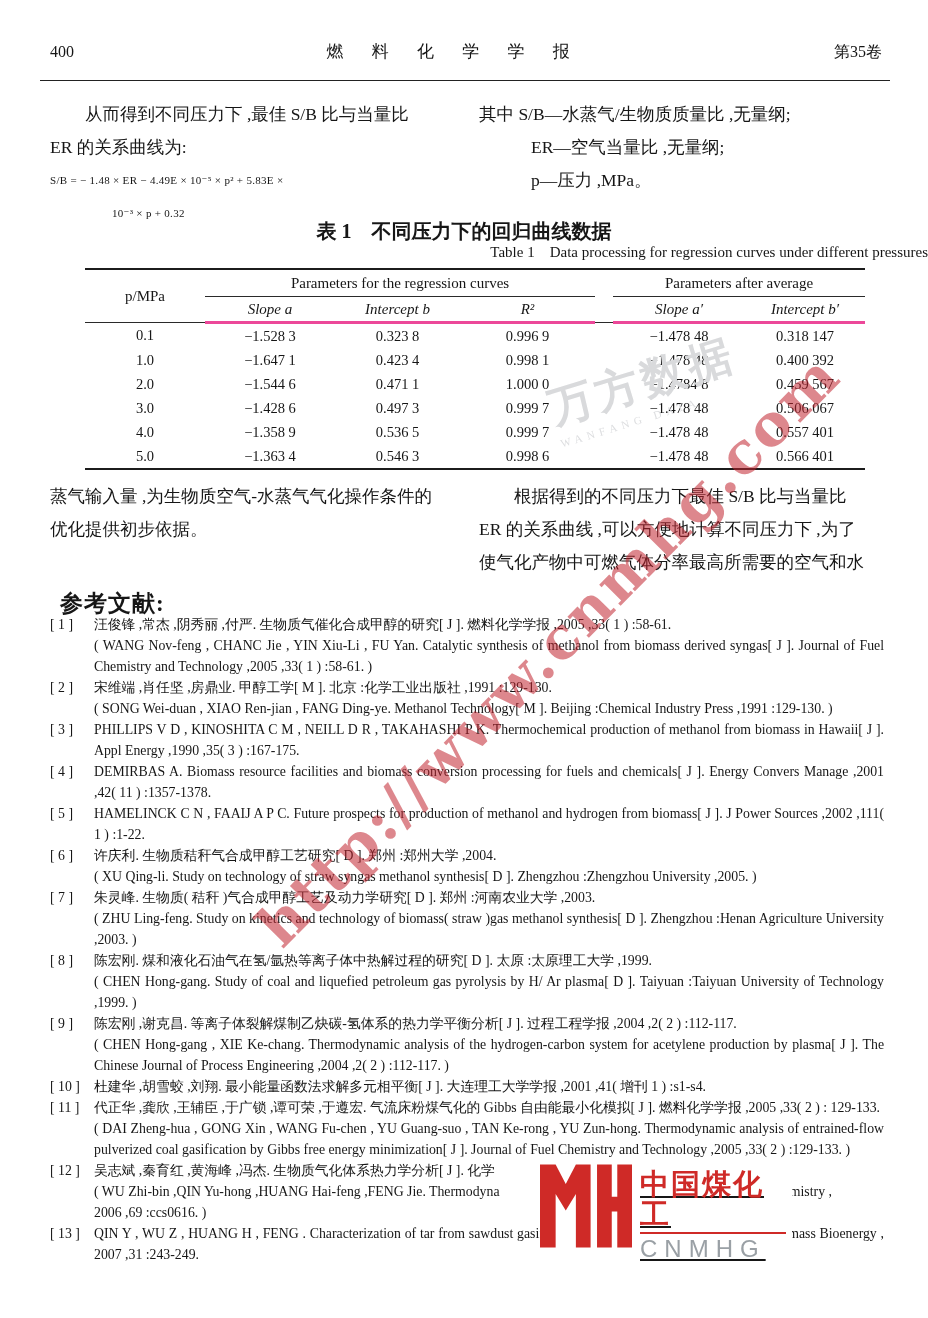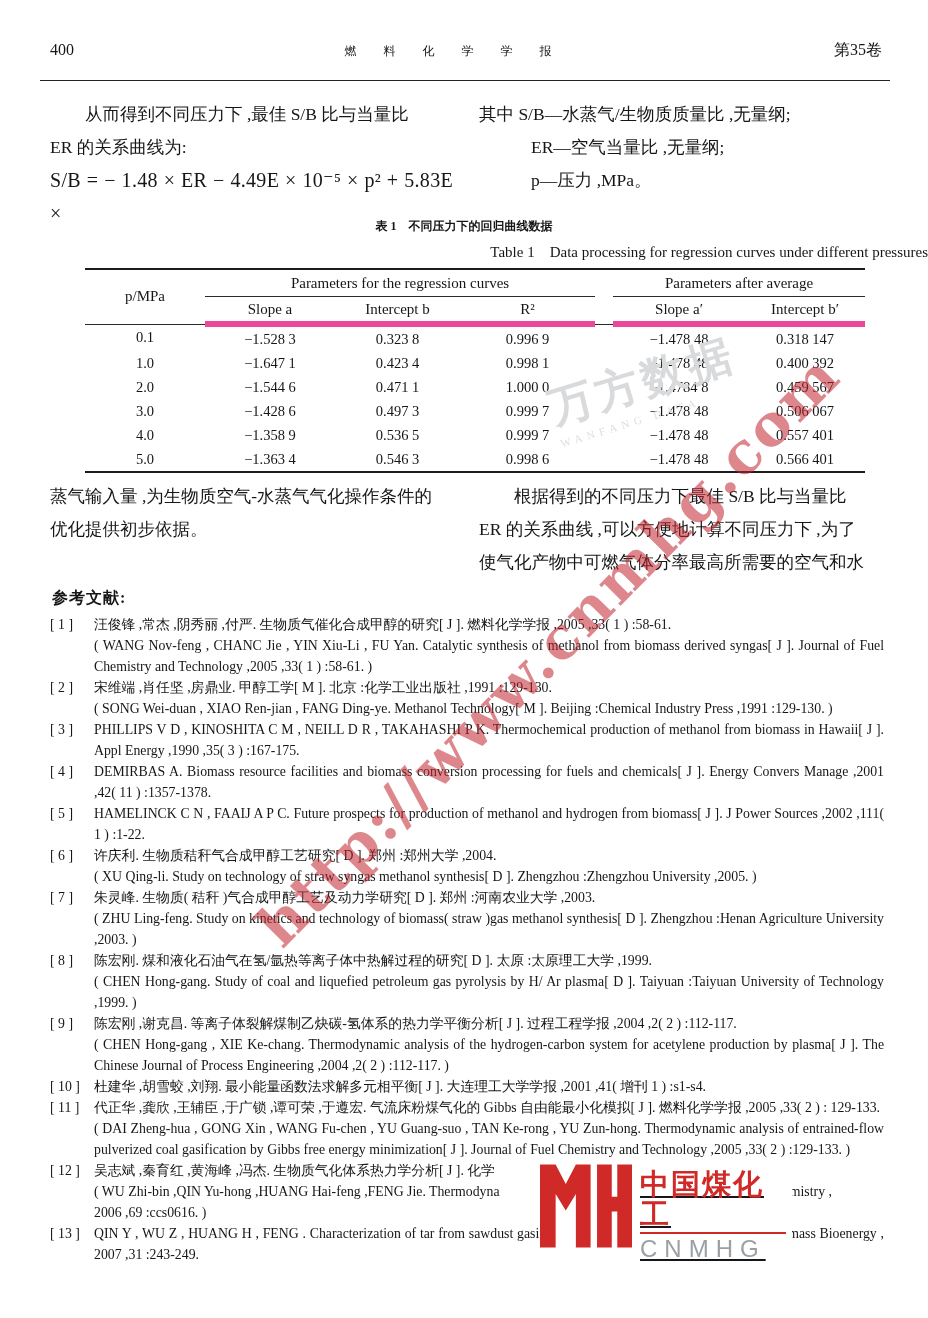--- a/index.html
+++ b/index.html
@@ -6,49 +6,49 @@
   .page{
     position:relative; width:928px; height:1318px; margin:0 auto;
     background:#ffffff; color:#161616;
     font-family:"Liberation Serif","DejaVu Serif",serif;
     overflow:hidden;
   }
   
   .hdr{position:absolute; top:40px; left:50px; right:46px;
        display:flex; justify-content:space-between; align-items:baseline;
        font-size:16px;}
-  .hdr .journal{letter-spacing:12px; font-size:12px;}
+  .hdr .journal{letter-spacing:12px; font-size:17px;}
   .hdr-rule{position:absolute; top:80px; left:40px; right:38px;
        border-top:1.8px solid #222;}
   
   .twocol{position:absolute; left:50px; width:832px; display:flex; gap:26px;}
   .col{width:403px; font-size:17.5px; line-height:33px; text-align:justify;}
   .indent{text-indent:2em;}
   .hang{padding-left:52px;}
-  .eq{font-size:20px; letter-spacing:.3px;}
+  .eq{font-size:11px; letter-spacing:.3px;}
   .eq2{padding-left:62px;}
   .intro{top:98px;}
   .para2{top:480px;}
   
   .tbl-title-zh{position:absolute; top:218px; left:0; width:100%;
-      text-align:center; font-weight:bold; font-size:12px; white-space:pre;font-family:Liberation Serif, serif;}
+      text-align:center; font-weight:bold; font-size:20px; white-space:pre;font-family:Liberation Serif, serif;}
   .tbl-title-en{position:absolute; top:244px; left:0; width:100%;
       text-align:right; font-size:15px; white-space:pre;}
   table.data{position:absolute; top:268px; left:85px; width:780px;
       border-collapse:collapse; table-layout:fixed;
       border-top:2px solid #1c1c1c; border-bottom:2px solid #1c1c1c;}
   table.data th{font-weight:normal; font-size:15px; text-align:center; padding:0;}
   table.data td{font-size:14.5px; text-align:center; height:24px; padding:0;}
   th.grp{height:26px; border-bottom:1px solid #2a2a2a;}
   th.pcol{border-bottom:1px solid #2a2a2a;}
-  th.sub{height:24px; border-bottom:6px solid #ec4899;}
+  th.sub{height:24px; border-bottom:3px solid #ec4899;font-style:italic;}
   th.spacer{border-bottom:1px solid #2a2a2a;}
   
-  .refs-heading{position:absolute; top:588px; left:52px;
-      font-size:16px; font-weight:bold; letter-spacing:1px;}
+  .refs-heading{position:absolute; top:588px; left:60px;
+      font-size:23px; font-weight:bold; letter-spacing:1px;}
   .refs{position:absolute; top:614px; left:50px; width:834px;
       font-size:13.8px; line-height:21px;}
   .ref-item{display:flex;}
   .ref-label{flex:none; width:44px; white-space:nowrap;}
   .ref-body{flex:1; text-align:justify;}
   .ref-para{margin:0;}
   .ref-para.nojust{text-align:left; white-space:nowrap;}
   .gap-span{display:inline-block; width:168px;}
   
   .wm-url{position:absolute; left:268px; top:902px; z-index:50;
@@ -84,20 +84,21 @@
     <span class="journal">燃 料 化 学 学 报</span>
     <span>第35卷</span>
   </div>
   <div class="hdr-rule"></div>
 
   <div class="twocol intro">
     <div class="col">
       <div class="indent">从而得到不同压力下 ,最佳 S/B 比与当量比</div>
       <div>ER 的关系曲线为:</div>
       <div class="eq">S/B = − 1.48 × ER − 4.49E × 10⁻⁵ × p² + 5.83E ×</div>
+      <div class="eq eq2">10⁻³ × p + 0.32</div>
     </div>
     <div class="col">
       <div>其中 S/B—水蒸气/生物质质量比 ,无量纲;</div>
       <div class="hang">ER—空气当量比 ,无量纲;</div>
       <div class="hang">p—压力 ,MPa。</div>
     </div>
   </div>
 
   <div class="wm-gray">
     <div class="big">万方数据</div>

